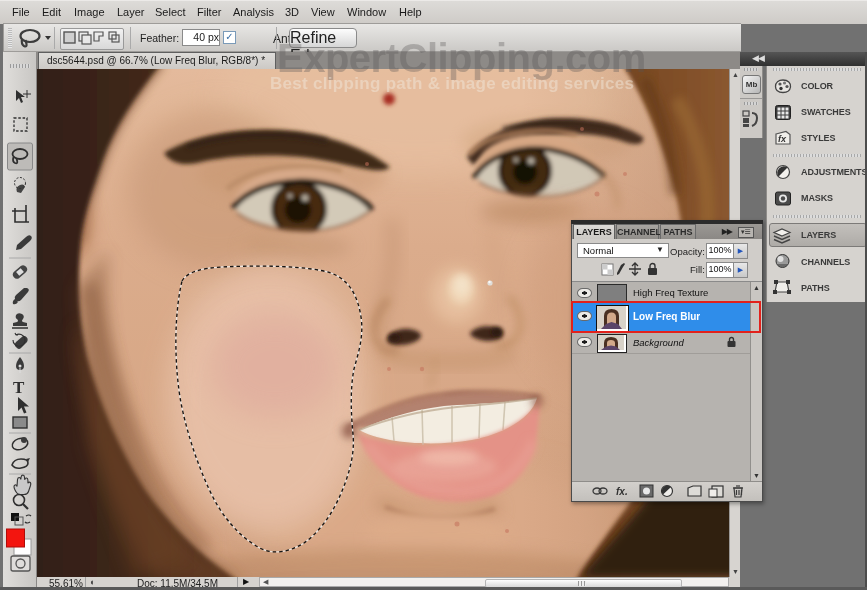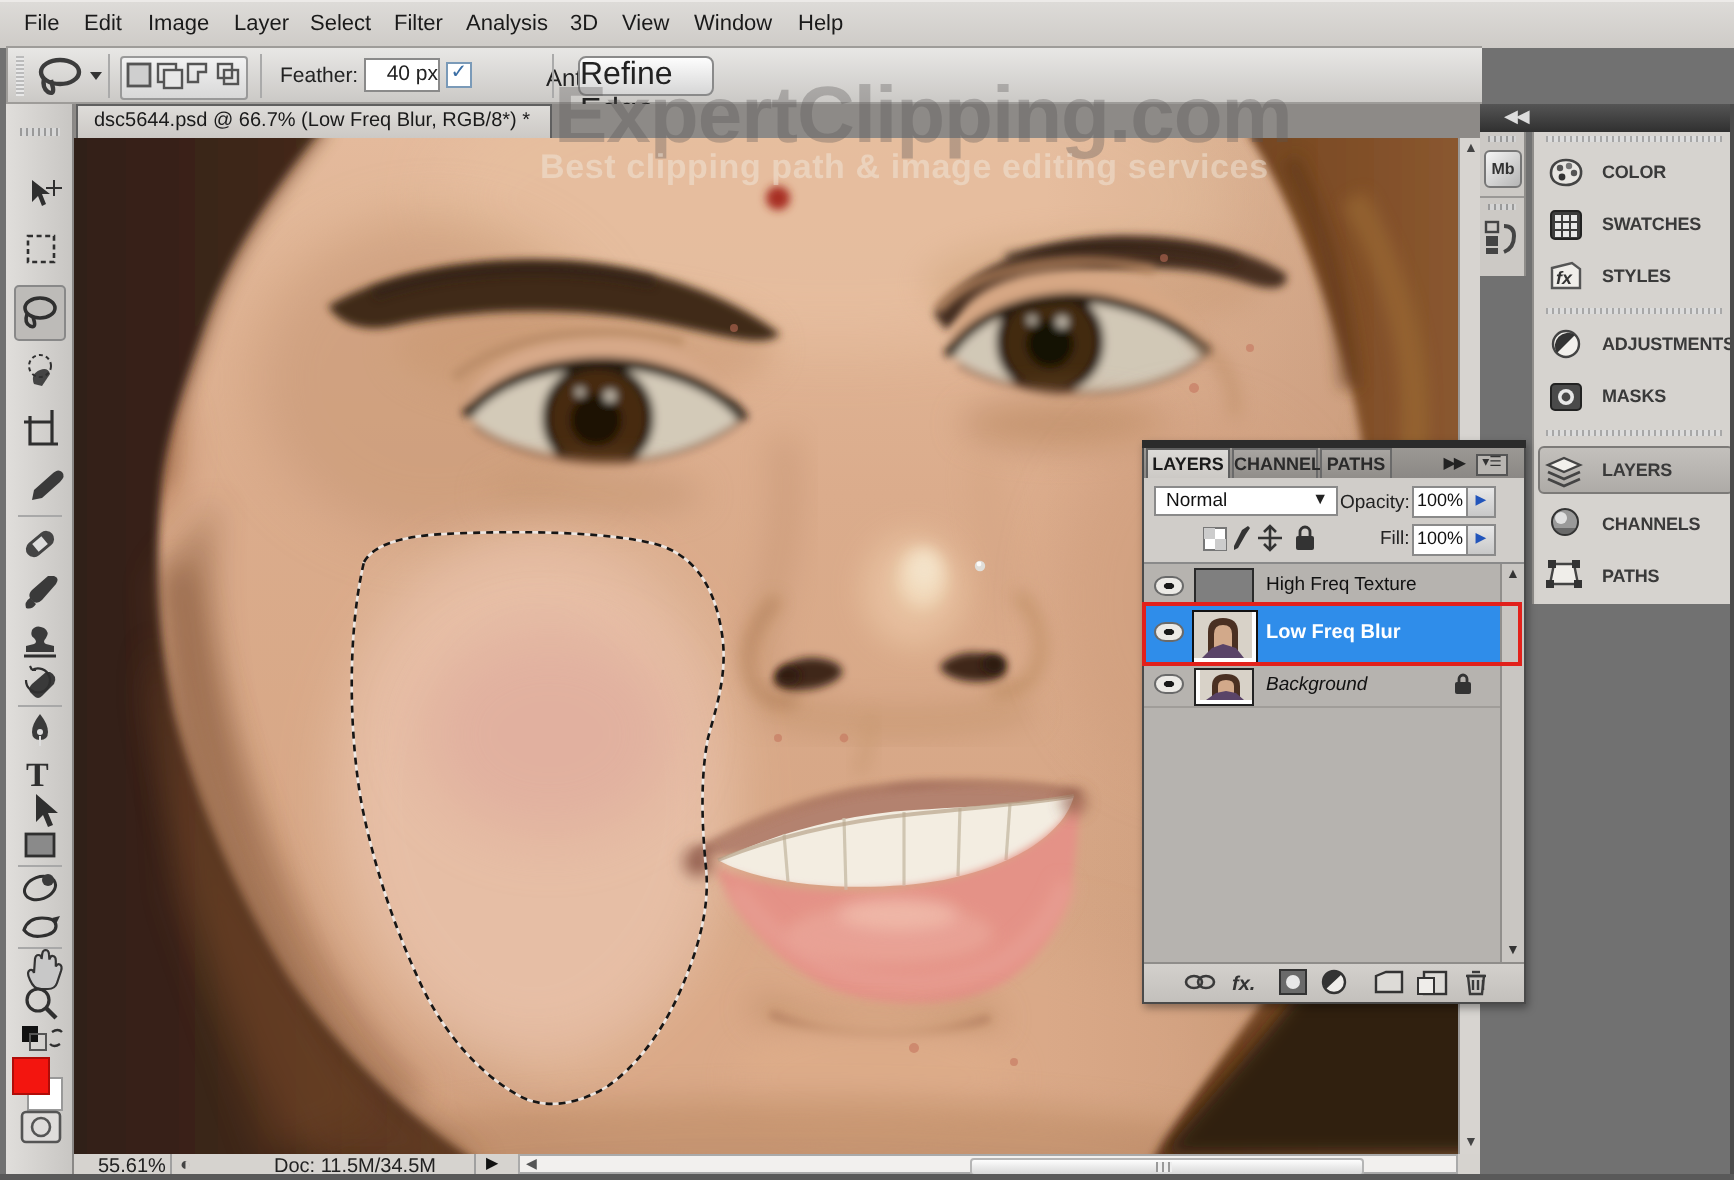--- a/index.html
+++ b/index.html
@@ -494,21 +494,21 @@
         <svg width="29" height="23" viewBox="0 0 29 23">
           <rect width="29" height="23" fill="#d8d2c8"></rect>
           <path d="M7,23 L7,10 Q7,3 14.5,3 Q22,3 22,10 L22,23 z" fill="#4a3022"></path>
           <path d="M10,23 L10,11 Q10,6.5 14.5,6.5 Q19,6.5 19,11 L19,23 z" fill="#d2a98a"></path>
           <path d="M4,23 L9,18 L14.5,16 L21,18 L25,23 z" fill="#5a4468"></path>
         </svg>
       </div>
       <span style="position:absolute;left:61px;top:8px;font-size:10px;font-weight:bold;color:#fff;">Low Freq Blur</span>
     </div>
     <div style="position:absolute;left:-1px;top:19px;width:190px;height:32px;border:2px solid #e2211b;box-sizing:border-box;z-index:5;"></div>
-    <div style="position:absolute;left:0;top:50px;width:178px;height:21px;border-bottom:1px solid #a09d99;text-align:right;">
+    <div style="position:absolute;left:0;top:50px;width:178px;height:21px;border-bottom:1px solid #a09d99;">
       <span class="eye" style="top:5px"></span>
       <div style="position:absolute;left:25px;top:2px;width:28px;height:17px;background:#fff;border:1px solid #222;">
         <svg width="26" height="15" viewBox="0 0 26 15">
           <rect width="26" height="15" fill="#d8d2c8"></rect>
           <path d="M6,15 L6,8 Q6,2 13,2 Q20,2 20,8 L20,15 z" fill="#4a3022"></path>
           <path d="M9,15 L9,8 Q9,5 13,5 Q17,5 17,8 L17,15 z" fill="#d2a98a"></path>
           <path d="M3,15 L8,11.5 L13,10.5 L18,11.5 L22,15 z" fill="#5a4468"></path>
         </svg>
       </div>
       <span style="position:absolute;left:61px;top:5px;font-size:9.5px;font-style:italic;color:#111;">Background</span>

